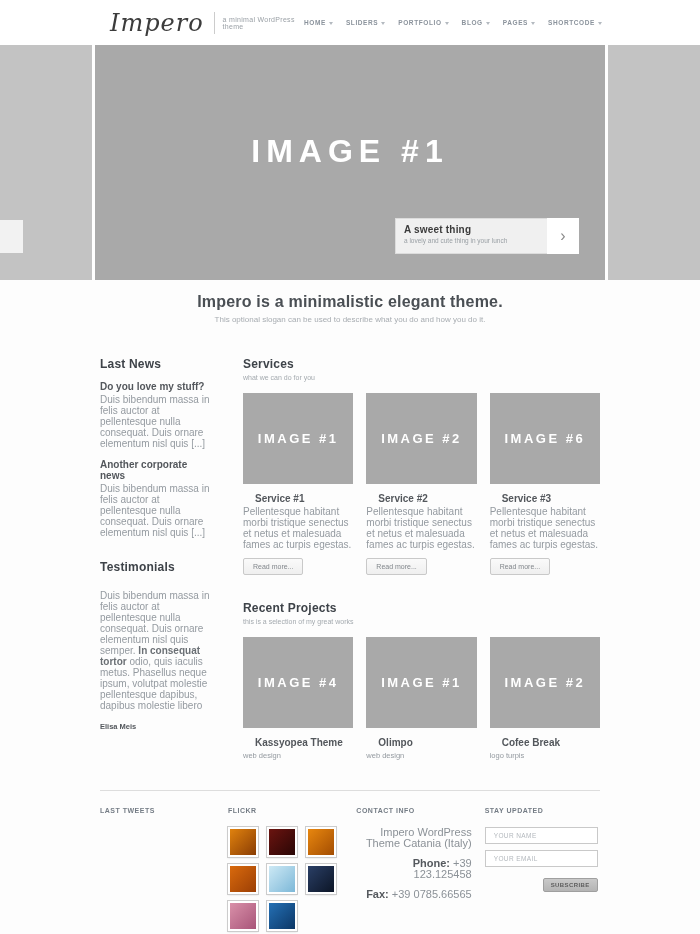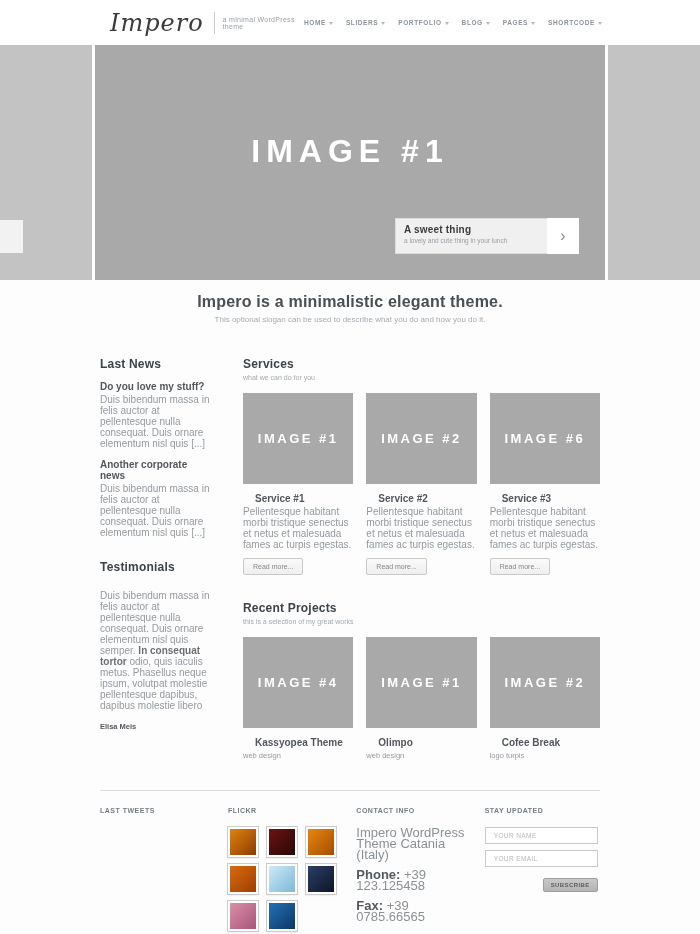--- a/index.html
+++ b/index.html
@@ -58,21 +58,21 @@
                background:linear-gradient(#fafafa,#efefef); border:1px solid #c9c9c9; border-radius:2px; cursor:pointer; }
   .projects { margin-top:26px; }
   .proj-cat { font-size:7.5px; color:#949aa0; margin-top:3px; }
   
   .footer-widgets { width:500px; margin:30px auto 0; border-top:1px solid #ddd; padding-top:16px;
                     display:grid; grid-template-columns:115px 1fr 1fr 1fr; gap:13px; }
   .wtitle { font-size:7px; font-weight:bold; letter-spacing:.5px; color:#747c85; margin-bottom:13px; }
   .flickr-grid { display:grid; grid-template-columns:repeat(3,30px); gap:7px 9px; }
   .flickr-thumb { width:30px; height:30px; border:2px solid #fff; outline:1px solid #ccc;
                   box-shadow:0 1px 2px rgba(0,0,0,.15); cursor:pointer; background:#888; }
-  .contact-line { font-size:13px; line-height:11px; color:#8b9197; margin-bottom:9px; }
+  .contact-line { font-size:11px; line-height:11px; color:#8b9197; margin-bottom:9px;text-align:right; }
   .contact-label { font-weight:bold; color:#55595e; }
   .nl-input { display:block; width:113px; height:17px; margin-bottom:6px; background:#fff;
               border:1px solid #c9c9c9; font-size:6.5px; letter-spacing:.4px; color:#6f757a; padding:0 8px;
               font-family:"Liberation Sans", sans-serif; }
   .nl-input::placeholder { color:#b3b8bd; }
   .nl-row { width:113px; text-align:right; }
   .subscribe { display:inline-block; margin-top:2px; padding:3px 7px; font-size:6px; font-weight:bold;
                letter-spacing:.4px; color:#5c5c5c; background:linear-gradient(#c9c9c9,#b4b4b4);
                border:1px solid #9f9f9f; border-radius:2px; cursor:pointer; }
 </style>

